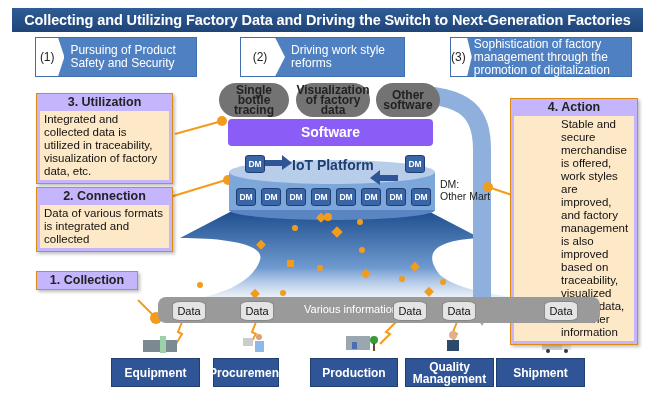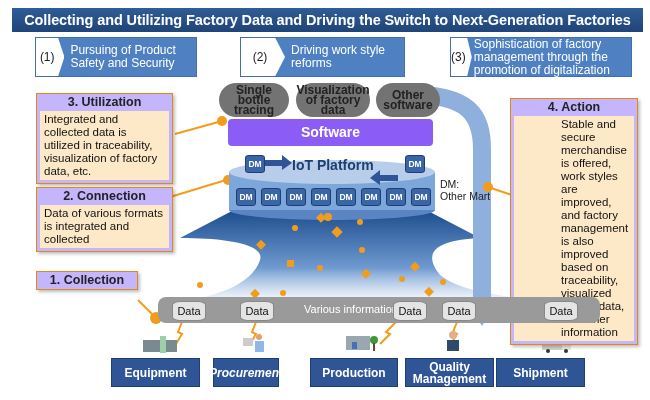--- a/index.html
+++ b/index.html
@@ -174,16 +174,16 @@
 
 <div class="abs dbar"></div>
 <div class="abs" style="left:304px;top:303px;font-size:11px;color:#fff;">Various information</div>
 <div class="abs datacyl" style="left:172px;top:301px;">Data</div>
 <div class="abs datacyl" style="left:240px;top:301px;">Data</div>
 <div class="abs datacyl" style="left:393px;top:301px;">Data</div>
 <div class="abs datacyl" style="left:442px;top:301px;">Data</div>
 <div class="abs datacyl" style="left:544px;top:301px;">Data</div>
 
 <div class="abs cat" style="left:111px;width:89px;">Equipment</div>
-<div class="abs cat" style="left:213px;width:66px;font-style:italic;">Procurement</div>
+<div class="abs cat" style="left:213px;width:66px;">Procurement</div>
 <div class="abs cat" style="left:310px;width:88px;text-align:right;">Production</div>
 <div class="abs cat" style="left:405px;width:89px;">Quality Management</div>
 <div class="abs cat" style="left:496px;width:89px;">Shipment</div>
 
 </body></html>

